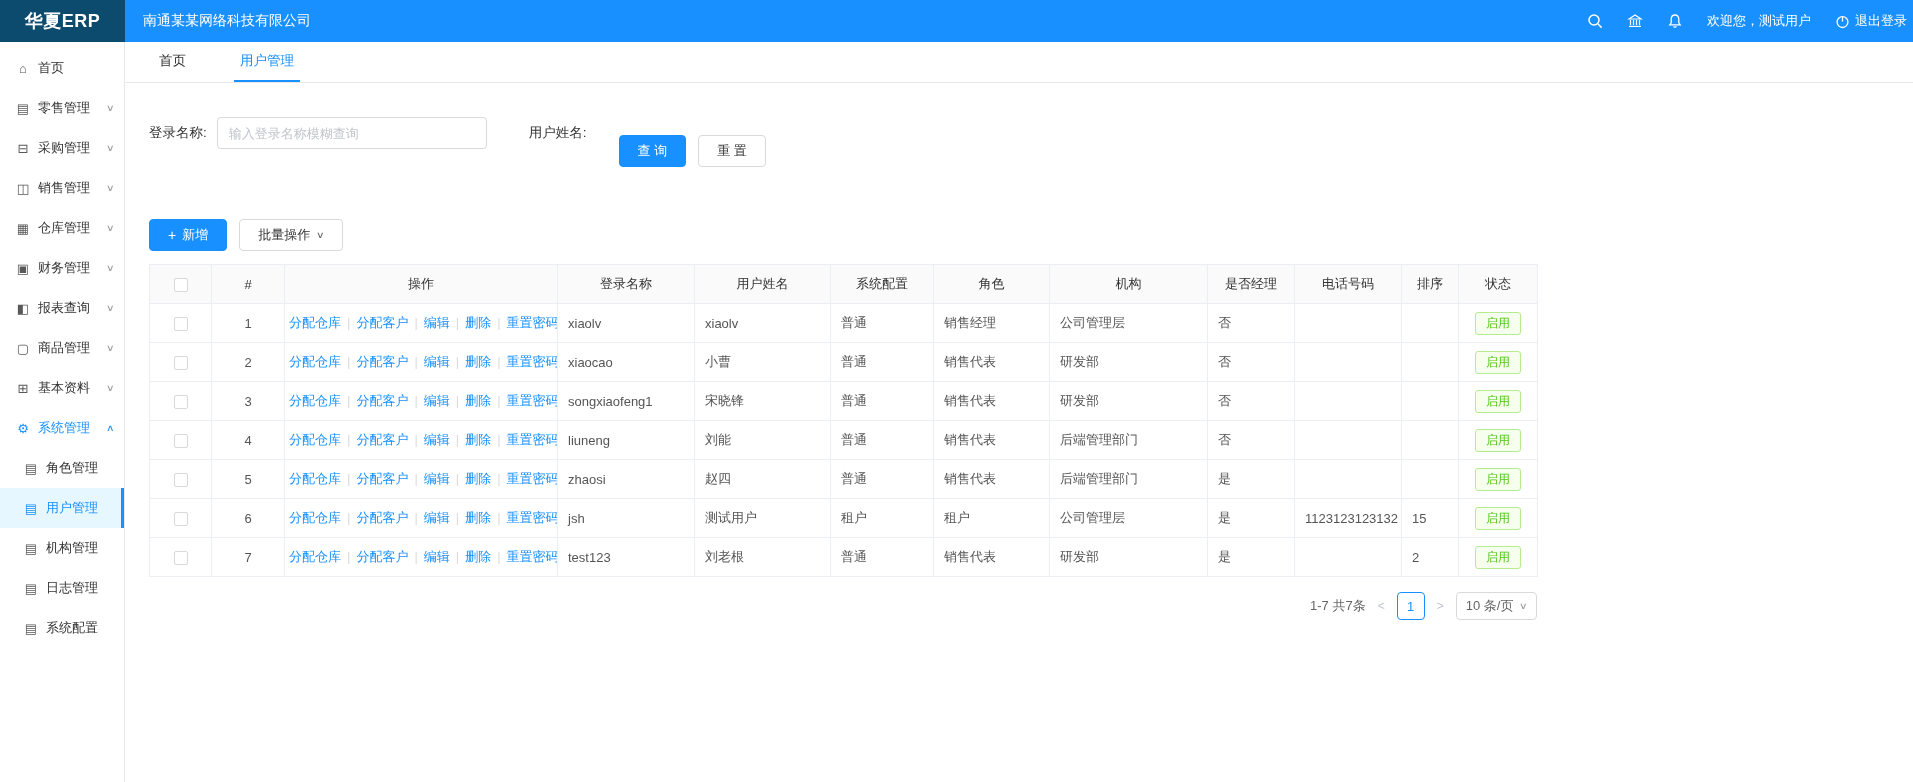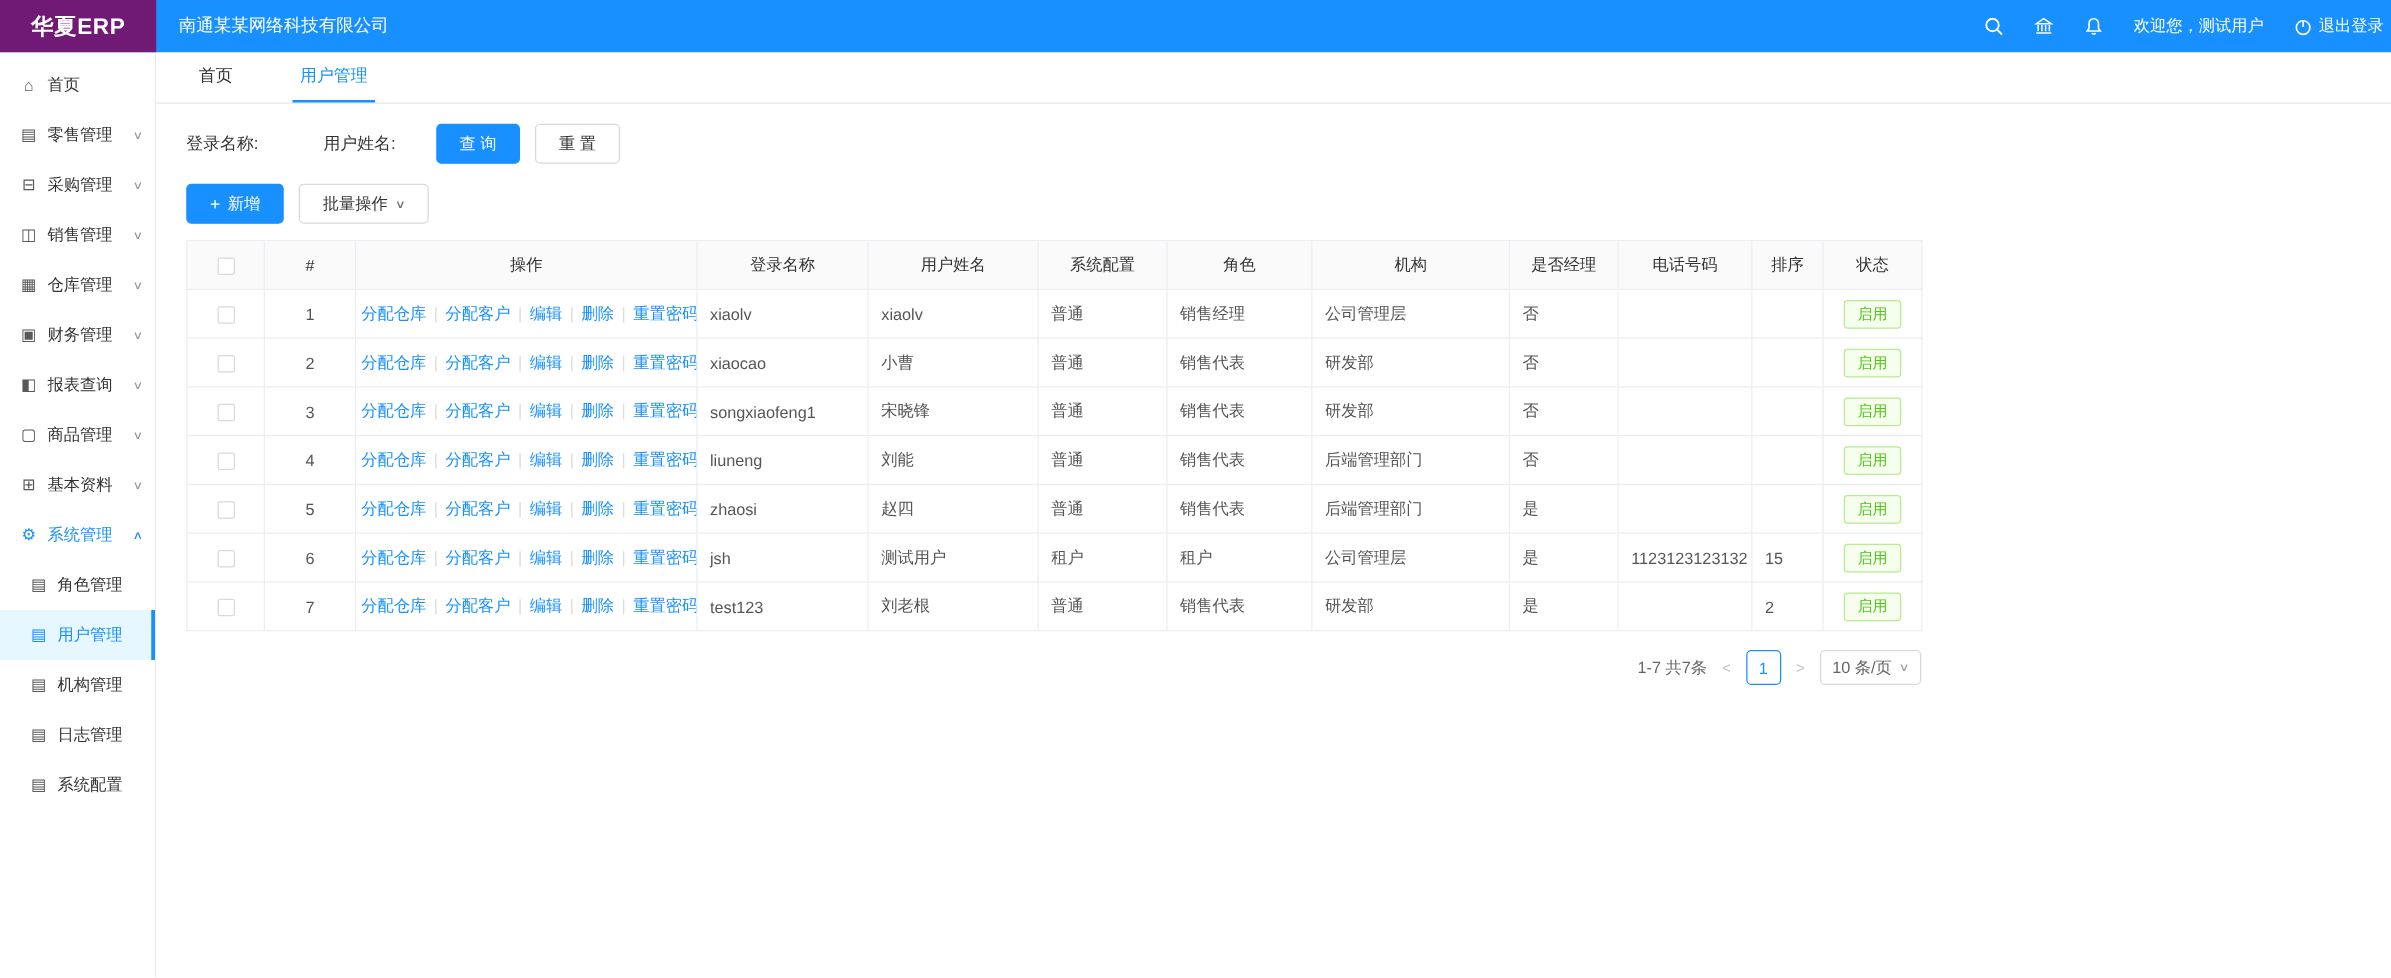--- a/index.html
+++ b/index.html
@@ -3,21 +3,21 @@
 <meta charset="utf-8">
 <style>
   * { margin:0; padding:0; box-sizing:border-box; }
   html,body { width:1913px; height:782px; }
   body {
     font-family:"Liberation Sans","DejaVu Sans",sans-serif;
     font-size:13px; color:#333; background:#fff; overflow:hidden;
   }
   
   .header { display:flex; align-items:center; height:42px; background:#1890ff; color:#fff; }
-  .logo { width:125px; height:42px; background:#701a75; display:flex; align-items:center; justify-content:center;
+  .logo { width:125px; height:42px; background:#0c4a6e; display:flex; align-items:center; justify-content:center;
           font-size:18px; font-weight:bold; letter-spacing:.5px; cursor:pointer; }
   .company { margin-left:18px; font-size:14px; }
   .header-right { margin-left:auto; display:flex; align-items:center; gap:24px; padding-right:6px; font-size:13px; }
   .hicon { display:inline-flex; align-items:center; cursor:pointer; }
   .welcome { cursor:default; }
   .logout { display:inline-flex; align-items:center; gap:5px; cursor:pointer; }
   
   .frame { display:flex; height:740px; }
   .sidebar { width:125px; background:#fff; border-right:1px solid #e8e8e8; padding-top:6px; flex:none; }
   .side-item, .side-sub { display:flex; align-items:center; height:40px; padding-left:15px; cursor:pointer; color:#333; }
@@ -35,21 +35,21 @@
   .tab.active { color:#1890ff; border-bottom-color:#1890ff; }
   
   .content { padding:16px 0 0 24px; }
   .filter-row { display:flex; align-items:center; margin-bottom:16px; }
   .filter-label { font-size:13.5px; color:#333; margin-right:10px; }
   .filter-label.second { margin-left:42px; }
   .filter-input { width:270px; height:32px; border:1px solid #d9d9d9; border-radius:4px; padding:0 11px;
                   font-size:13px; color:#333; outline:none; font-family:inherit; }
   .filter-input::placeholder { color:#c0c4cc; }
   .btn { height:32px; padding:0 18px; border-radius:4px; border:1px solid #d9d9d9; background:#fff; color:#333;
-         font-size:13px; cursor:pointer; font-family:inherit; }
+         font-size:13px; cursor:pointer; font-family:inherit;margin-top:36px; }
   .btn-primary { background:#1890ff; border-color:#1890ff; color:#fff; }
   .btn-search { margin-left:22px; }
   .btn-reset { margin-left:12px; }
   .toolbar-row { display:flex; align-items:center; gap:12px; margin-bottom:13px; }
   .btn-add { display:inline-flex; align-items:center; gap:6px; }
   .plus { font-size:14px; line-height:1; }
   .btn-batch { display:inline-flex; align-items:center; gap:7px; }
   .chev-sm { font-size:9px; color:#999; transform:scaleX(1.3); display:inline-block; }
   .btn-batch .chev-sm { color:#666; }
   
@@ -192,20 +192,21 @@
 
   <main class="main">
     <div class="tabbar">
         <div class="tab">首页</div>
         <div class="tab active">用户管理</div>
       </div>
 
     <div class="content">
       <div class="filter-row">
         <span class="filter-label">登录名称:</span>
+        <input class="filter-input" type="text" placeholder="输入登录名称模糊查询" style="">
         <span class="filter-label second">用户姓名:</span>
         <button class="btn btn-primary btn-search">查 询</button>
         <button class="btn btn-reset">重 置</button>
       </div>
 
       <div class="toolbar-row">
         <button class="btn btn-primary btn-add">
           <span class="plus">+</span>
           <span>新增</span>
         </button>

